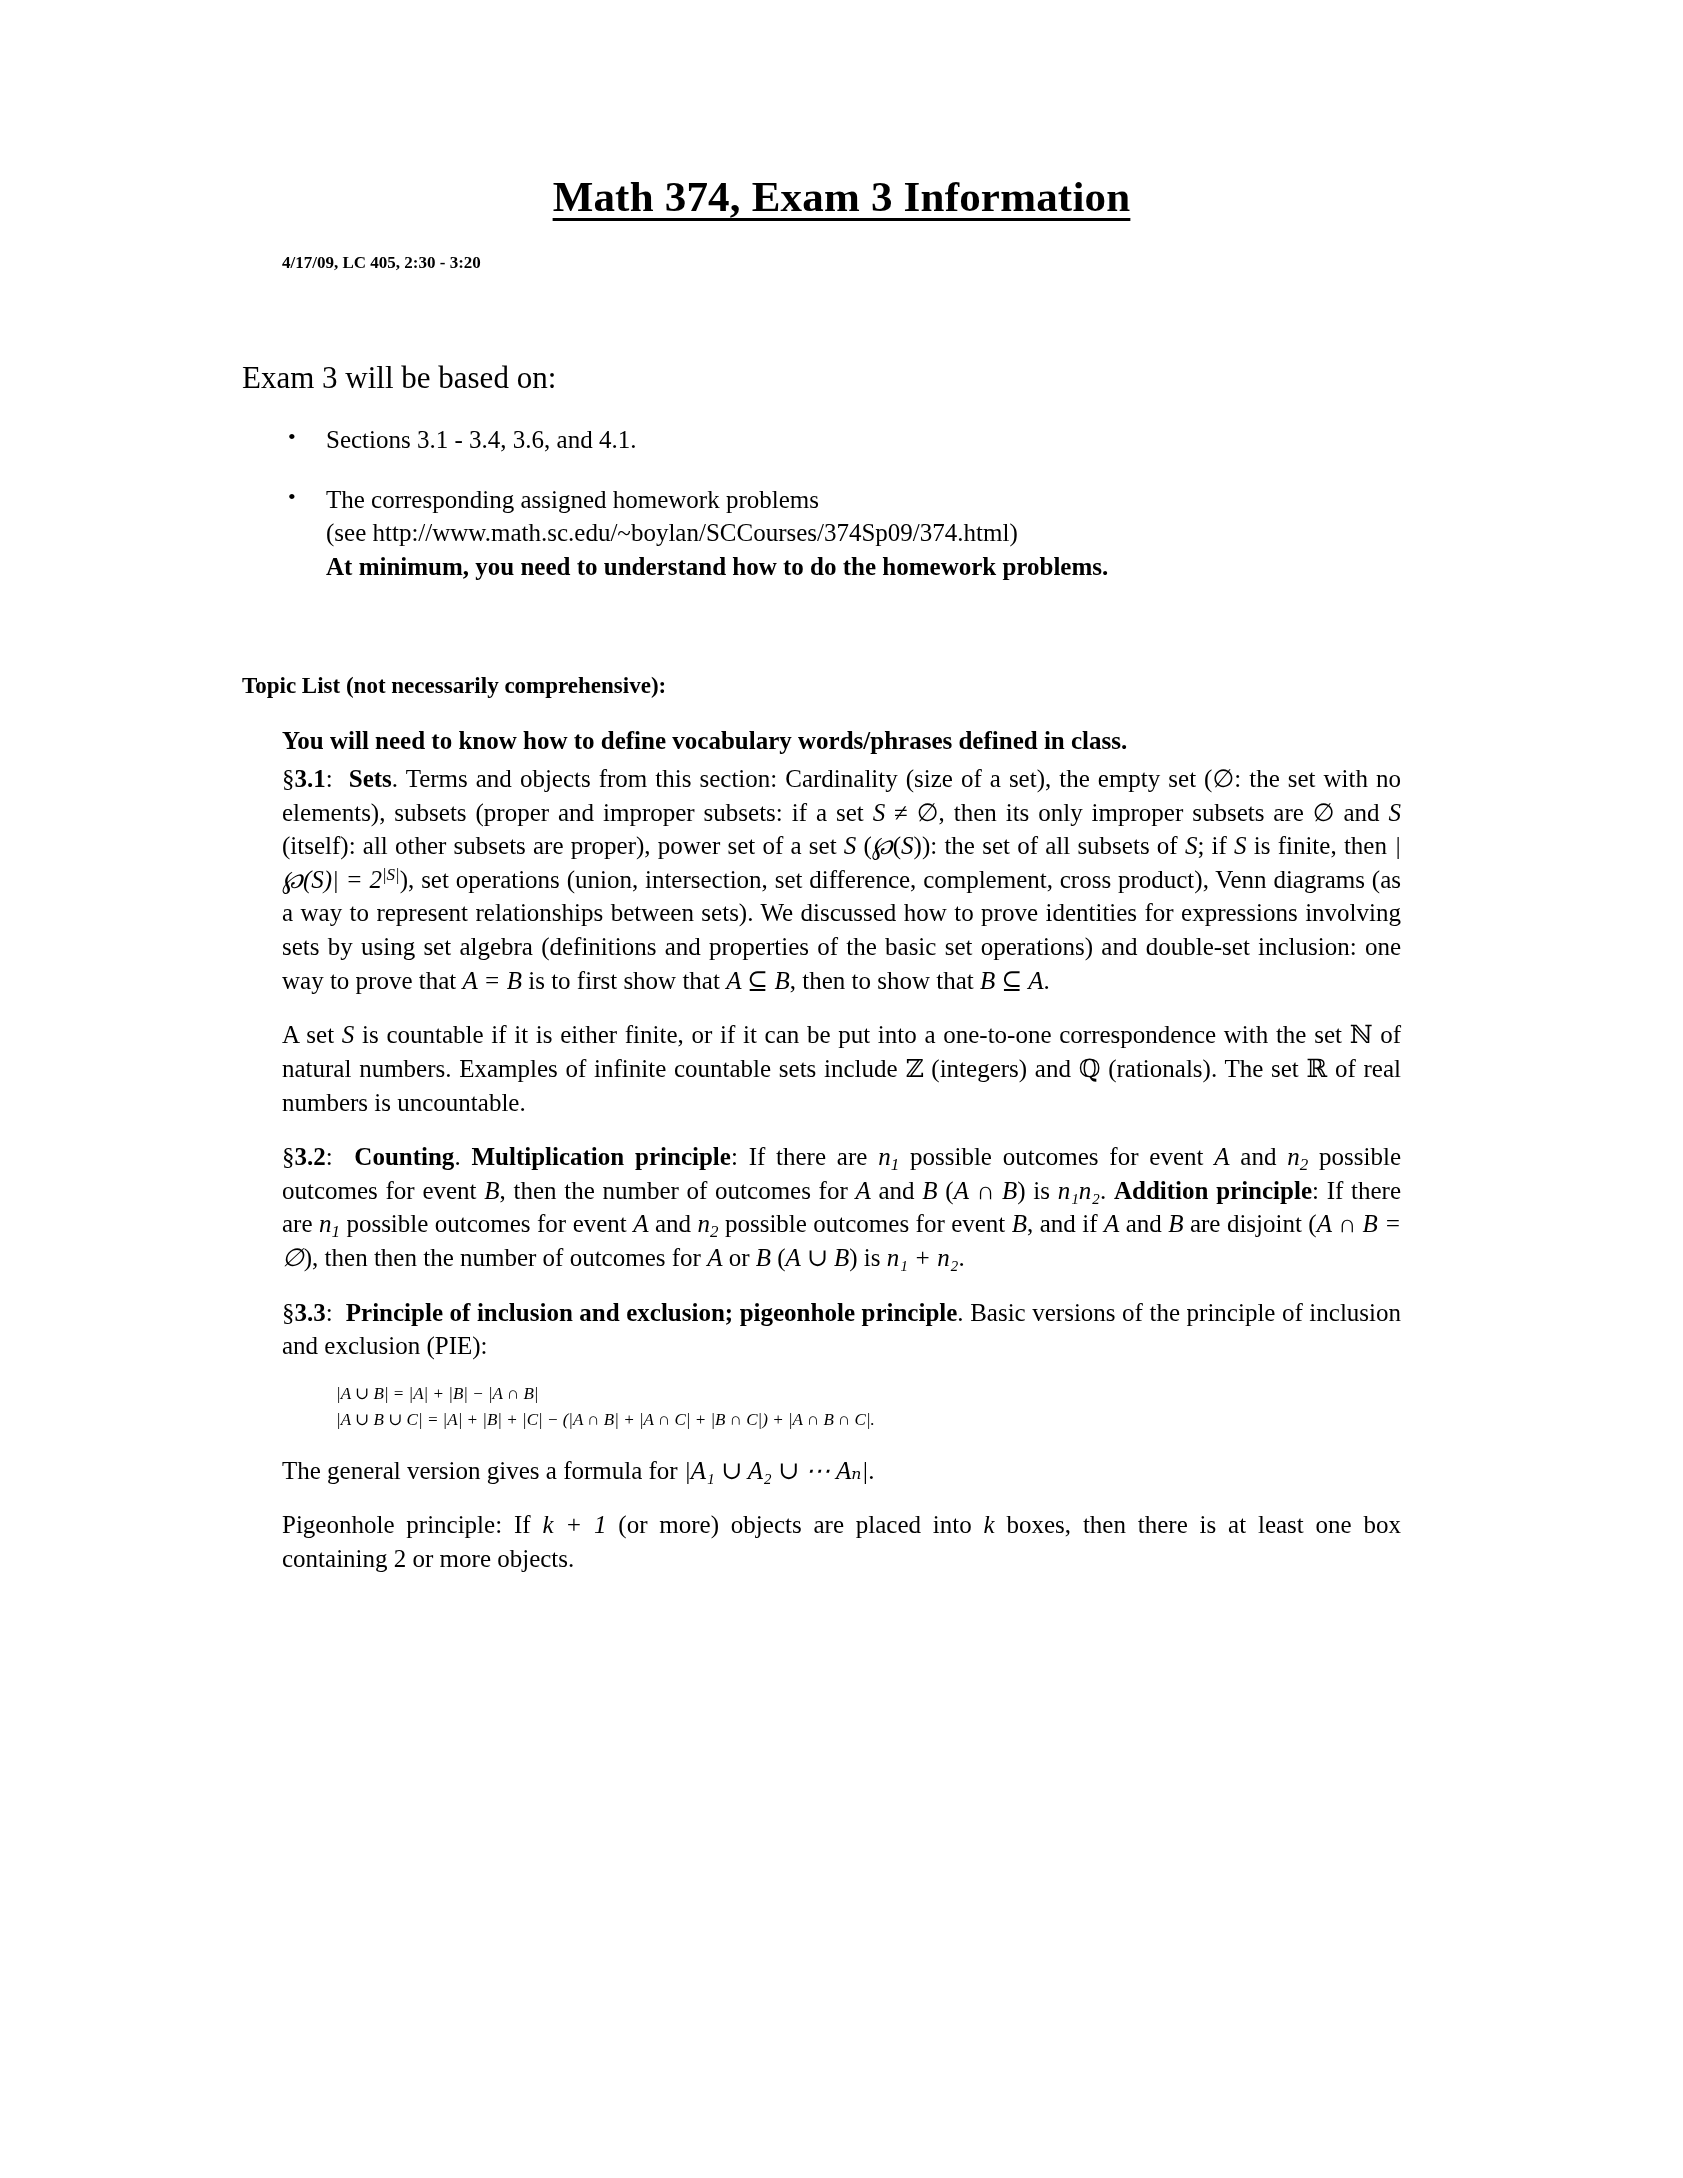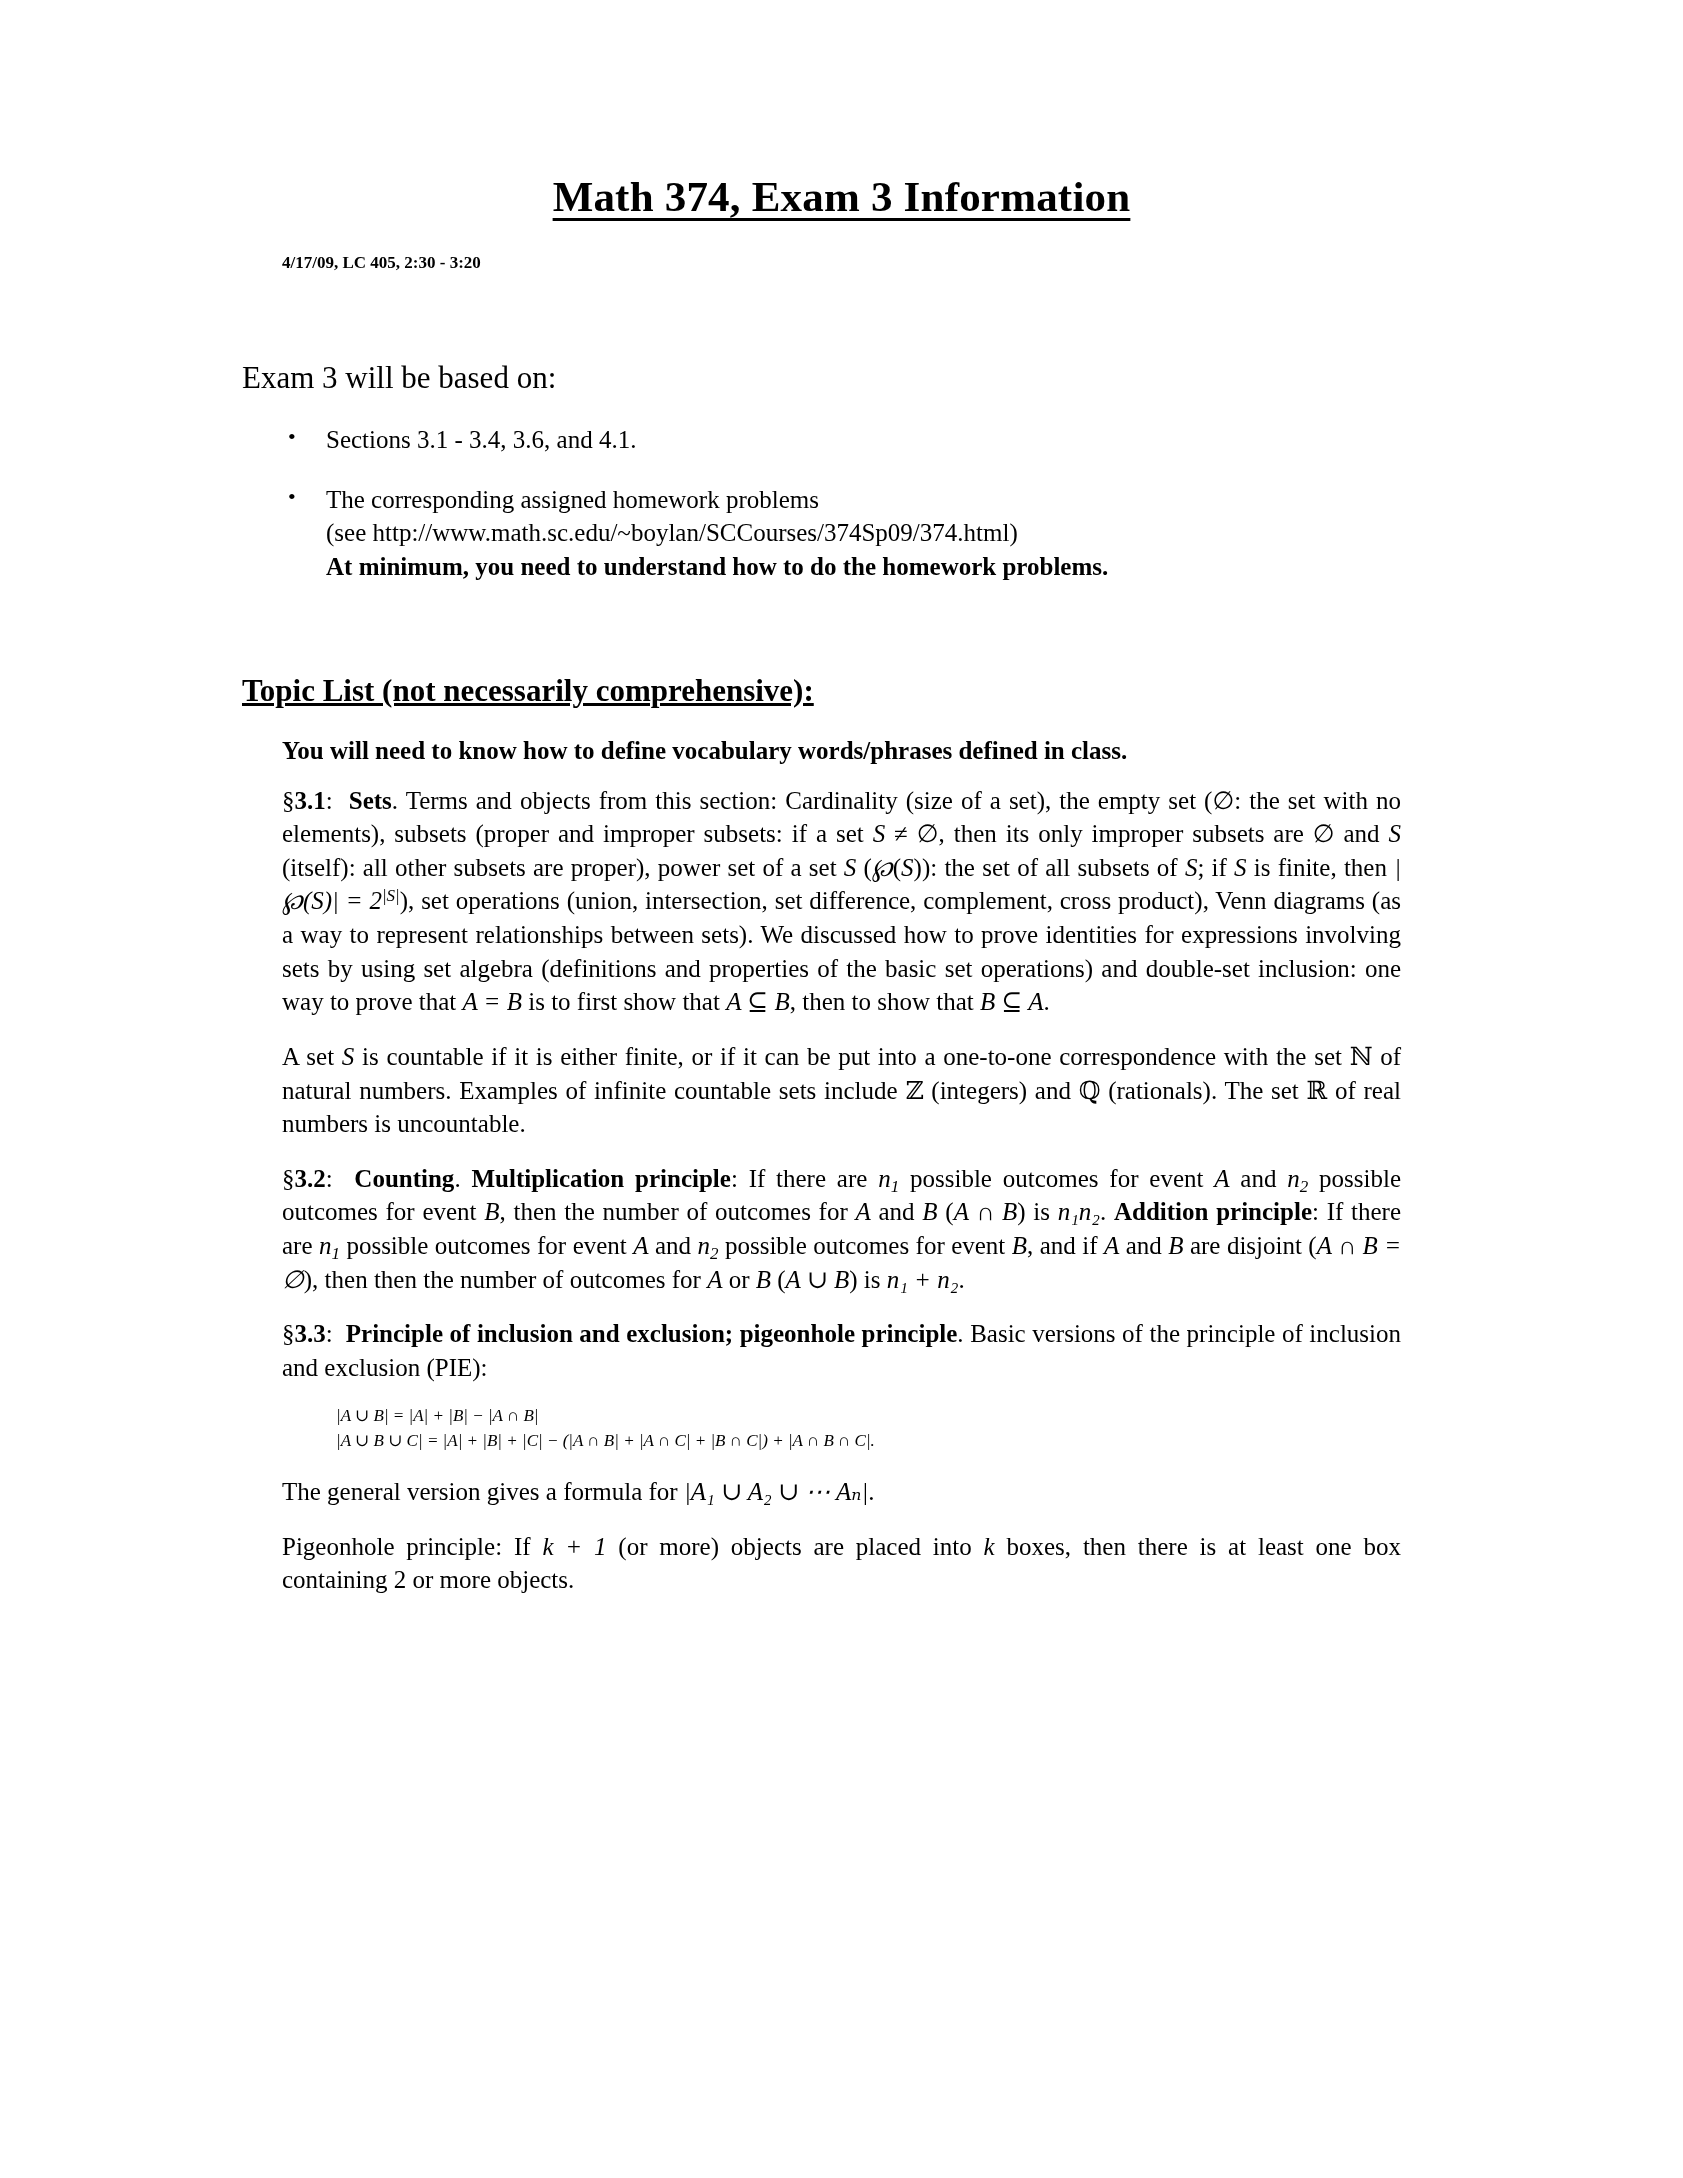--- a/index.html
+++ b/index.html
@@ -46,26 +46,25 @@
   }
   
   h2.section-head {
     font-size: 31px;
     font-weight: normal;
     margin: 85px 0 0 -40px;
     padding: 0;
     line-height: 1.2;
   }
   h2.topic-head {
-    font-size: 31px;
+    font-size: 23px;
     font-weight: bold;
     margin: 89px 0 0 -40px;
     padding: 0;
     line-height: 1.2;
-    text-decoration: underline;
   }
   
   ul.blist {
     list-style: none;
     margin: 27px 0 0 0;
     padding: 0;
   }
   ul.blist > li {
     position: relative;
     font-size: 25px;
@@ -89,21 +88,21 @@
     text-align: justify;
     margin: 21px 0 0 0;
     padding: 0;
   }
   p.vocab {
     font-size: 25px;
     font-weight: bold;
     margin: 26px 0 0 0;
     line-height: 1.3;
   }
-  p.tight { margin-top: 16px; }
+  p.tight { margin-top: 4px; }
   .sec-label { font-weight: bold; }
   .sec-sym { font-weight: normal; }
   .b { font-weight: bold; }
   
   .m {
     font-family: "Liberation Serif", "DejaVu Serif", serif;
     font-style: italic;
   }
   .mr {
     font-family: "Liberation Serif", "DejaVu Serif", serif;

